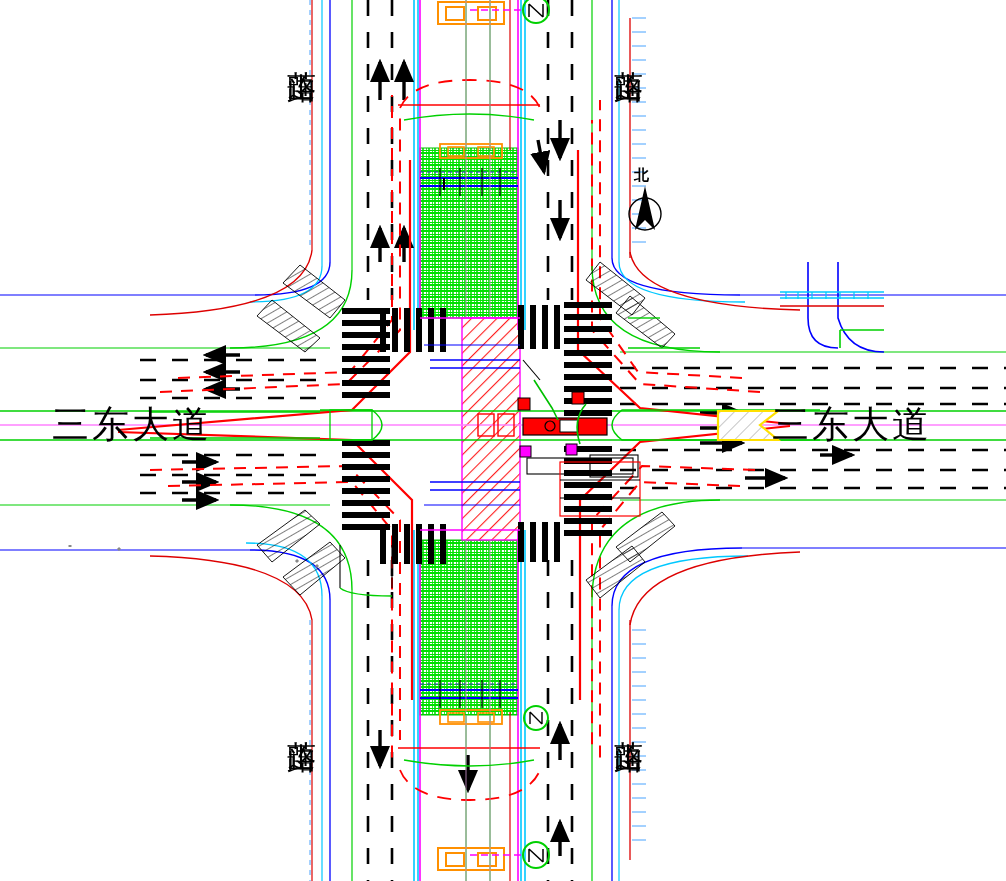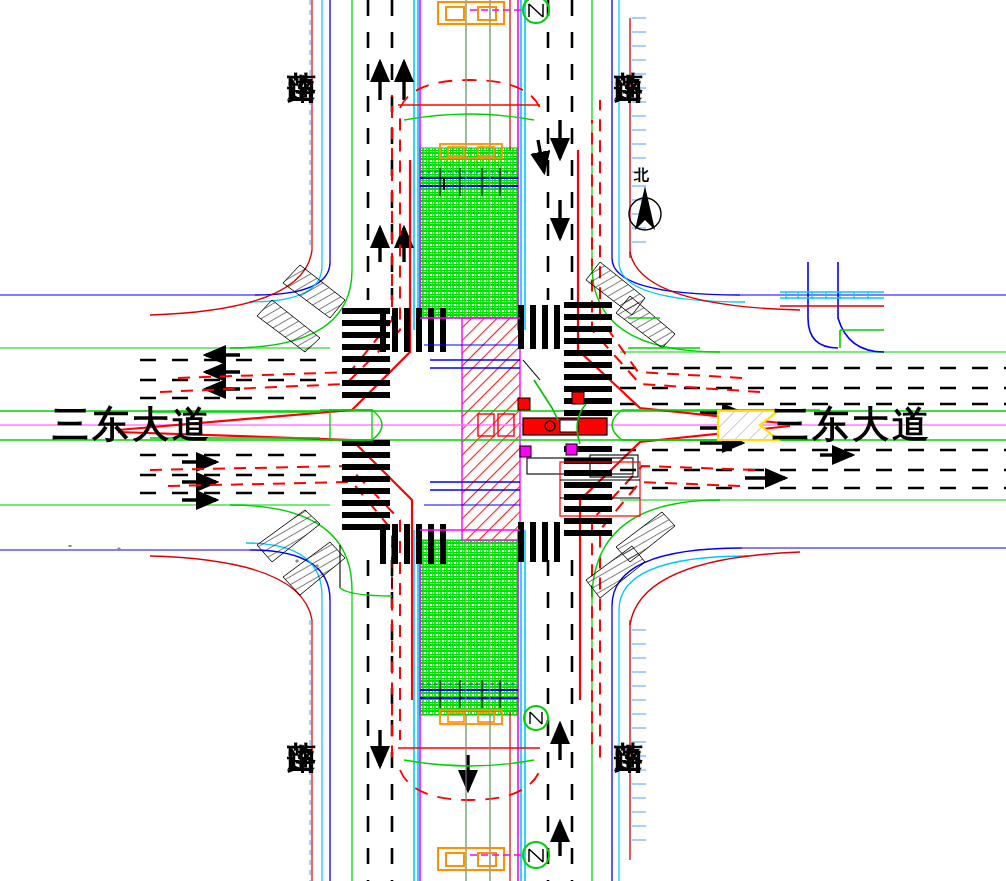--- a/index.html
+++ b/index.html
@@ -1,19 +1,19 @@
 <!DOCTYPE html>
 <html><head>
 <meta charset="utf-8">
 <style>
   html,body{margin:0;padding:0;background:#ffffff;}
   body{font-family:"DejaVu Sans","Liberation Sans",sans-serif;}
   #stage{position:relative;width:1006px;height:881px;background:#fff;overflow:hidden;}
   #stage svg{position:absolute;left:0;top:0;}
-  .lbl{position:absolute;color:#000;font-weight:bold;line-height:1;white-space:nowrap;}
+  .lbl{position:absolute;color:#000;font-weight:normal;line-height:1;white-space:nowrap;}
   .lbl-h{font-size:37px;letter-spacing:3px;}
   .lbl-v{font-size:29px;letter-spacing:2px;writing-mode:vertical-rl;text-orientation:upright;}
   .lbl-n{font-size:15px;font-weight:bold;}
 </style>
 </head>
 <body>
 
 <div id="stage">
 
 <svg width="1006" height="881" viewBox="0 0 1006 881">

